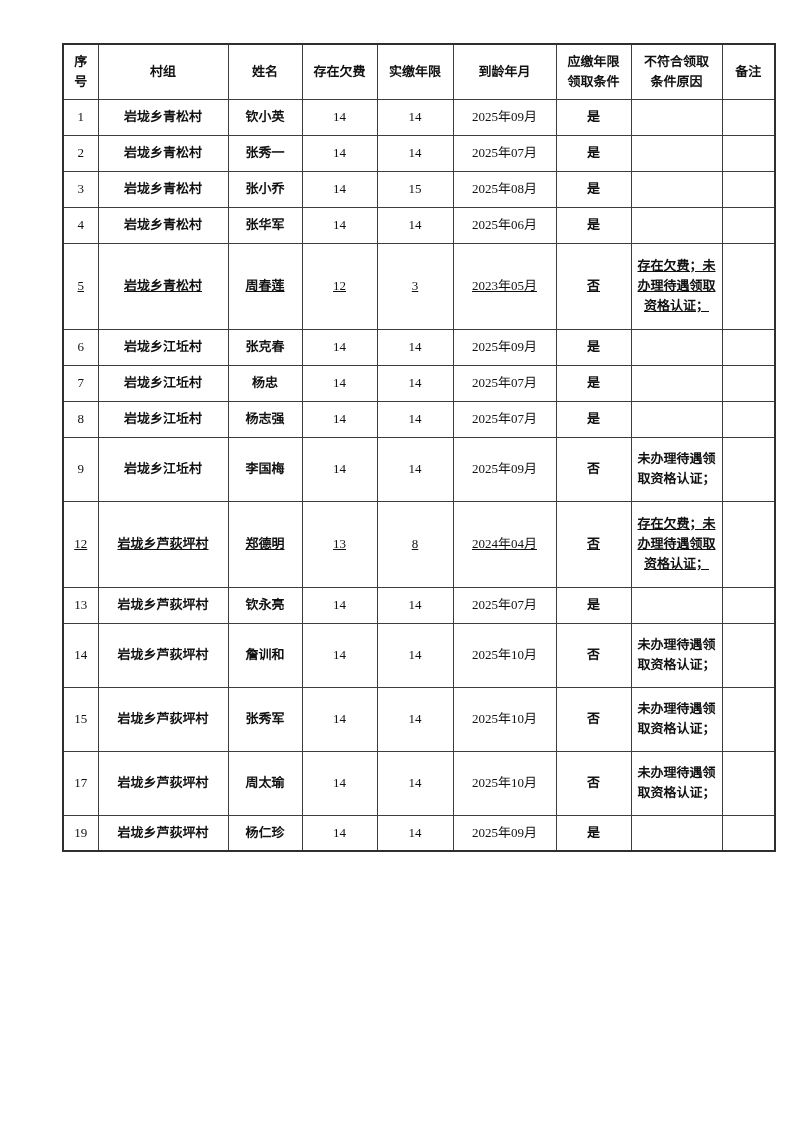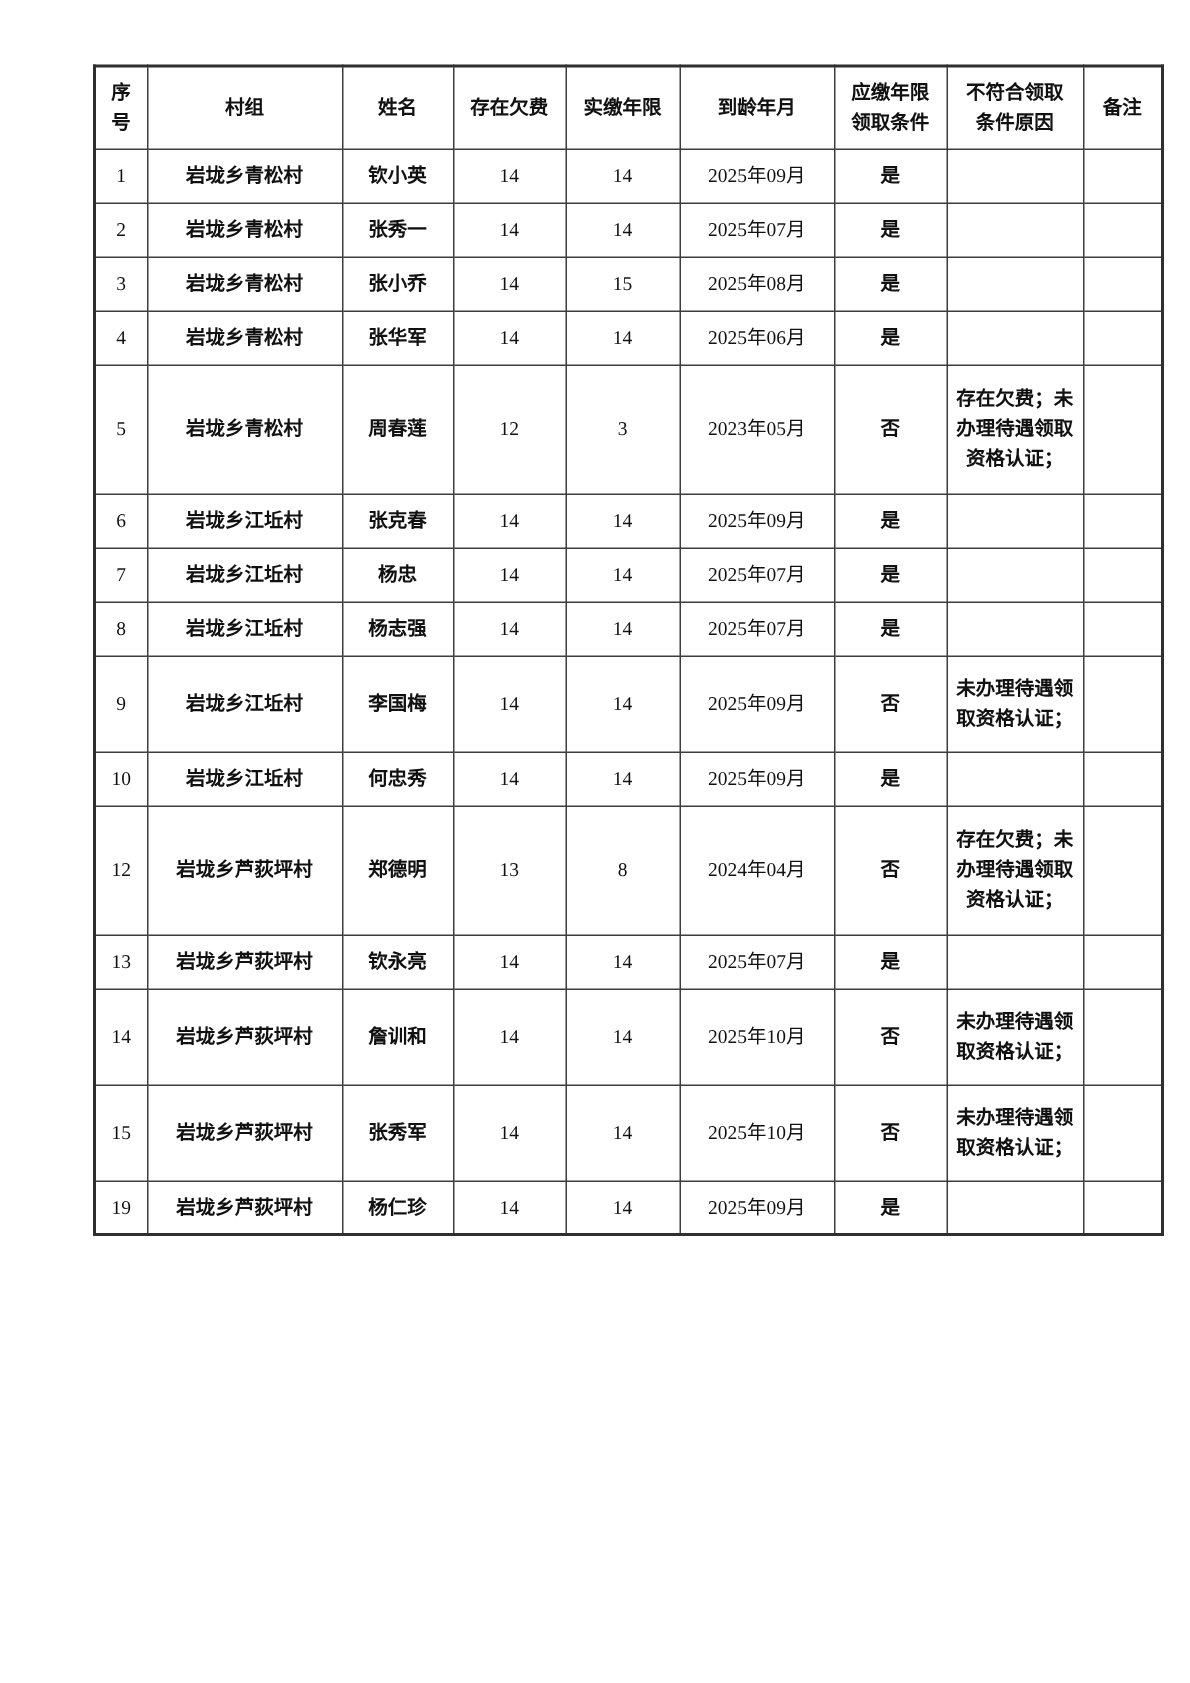--- a/index.html
+++ b/index.html
@@ -35,21 +35,21 @@
     overflow: hidden;
     white-space: pre-line;
     box-sizing: border-box;
   }
   table.grid th {
     font-weight: bold;
     height: 55px;
   }
   tr.row-sm td { height: 36px; }
   tr.row-lg td { height: 64px; }
-  tr.row-xl td { height: 86px; }
+  tr.row-xl td { height: 86px; text-decoration: underline; }
   td.col-village, td.col-name, td.col-qualified, td.col-reason {
     font-weight: bold;
   }
   td.col-reason { padding: 1px 9px; }
   td.col-index, td.col-due_years, td.col-paid_years, td.col-age_date, td.col-remark {
     font-weight: normal;
   }
 </style>
 </head>
 <body>
@@ -175,31 +175,20 @@
           <td class="col-index">9</td>
           <td class="col-village">岩垅乡江坵村</td>
           <td class="col-name">李国梅</td>
           <td class="col-due_years">14</td>
           <td class="col-paid_years">14</td>
           <td class="col-age_date">2025年09月</td>
           <td class="col-qualified">否</td>
           <td class="col-reason">未办理待遇领取资格认证；</td>
           <td class="col-remark"></td>
         </tr>
-        <tr class="row-sm">
-          <td class="col-index">10</td>
-          <td class="col-village">岩垅乡江坵村</td>
-          <td class="col-name">何忠秀</td>
-          <td class="col-due_years">14</td>
-          <td class="col-paid_years">14</td>
-          <td class="col-age_date">2025年09月</td>
-          <td class="col-qualified">是</td>
-          <td class="col-reason"></td>
-          <td class="col-remark"></td>
-        </tr>
         <tr class="row-xl">
           <td class="col-index">12</td>
           <td class="col-village">岩垅乡芦荻坪村</td>
           <td class="col-name">郑德明</td>
           <td class="col-due_years">13</td>
           <td class="col-paid_years">8</td>
           <td class="col-age_date">2024年04月</td>
           <td class="col-qualified">否</td>
           <td class="col-reason">存在欠费；未办理待遇领取资格认证；</td>
           <td class="col-remark"></td>
@@ -223,20 +212,31 @@
           <td class="col-paid_years">14</td>
           <td class="col-age_date">2025年10月</td>
           <td class="col-qualified">否</td>
           <td class="col-reason">未办理待遇领取资格认证；</td>
           <td class="col-remark"></td>
         </tr>
         <tr class="row-lg">
           <td class="col-index">15</td>
           <td class="col-village">岩垅乡芦荻坪村</td>
           <td class="col-name">张秀军</td>
+          <td class="col-due_years">14</td>
+          <td class="col-paid_years">14</td>
+          <td class="col-age_date">2025年10月</td>
+          <td class="col-qualified">否</td>
+          <td class="col-reason">未办理待遇领取资格认证；</td>
+          <td class="col-remark"></td>
+        </tr>
+        <tr class="row-lg">
+          <td class="col-index">17</td>
+          <td class="col-village">岩垅乡芦荻坪村</td>
+          <td class="col-name">周太瑜</td>
           <td class="col-due_years">14</td>
           <td class="col-paid_years">14</td>
           <td class="col-age_date">2025年10月</td>
           <td class="col-qualified">否</td>
           <td class="col-reason">未办理待遇领取资格认证；</td>
           <td class="col-remark"></td>
         </tr>
         <tr class="row-sm">
           <td class="col-index">19</td>
           <td class="col-village">岩垅乡芦荻坪村</td>

